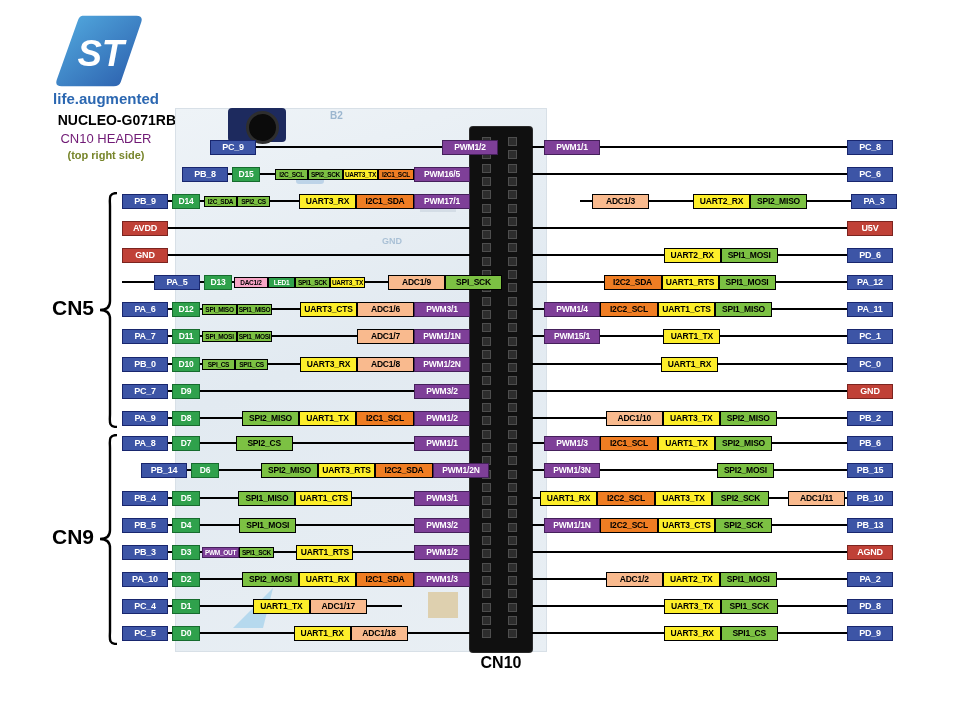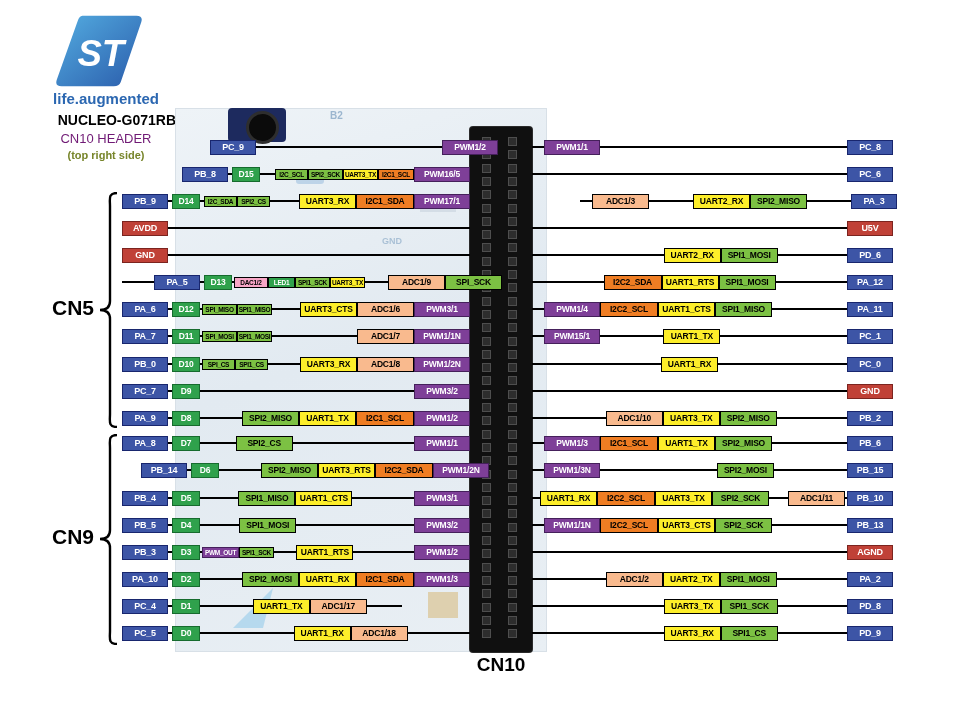--- a/index.html
+++ b/index.html
@@ -42,21 +42,21 @@
   
   .brace{position:absolute;}
   .cn-label{position:absolute;font-size:21px;font-weight:bold;color:#000;width:44px;text-align:right;}
 
   
   .logo{position:absolute;left:55px;top:14px;}
   .tagline{position:absolute;left:36px;top:90px;width:140px;text-align:center;color:#2b67b1;font-weight:bold;font-size:15px;}
   .t-board{position:absolute;left:36px;top:112px;width:140px;text-align:right;font-weight:bold;font-size:14px;color:#000;}
   .t-header{position:absolute;left:36px;top:131px;width:140px;text-align:center;font-weight:normal;font-size:13px;color:#701a75;}
   .t-sub{position:absolute;left:36px;top:149px;width:140px;text-align:center;font-weight:bold;font-size:11px;color:#77852a;}
-  .cn10{position:absolute;left:470px;top:654px;width:62px;text-align:center;font-weight:bold;font-size:19px;color:#000;}
+  .cn10{position:absolute;left:470px;top:654px;width:62px;text-align:center;font-weight:bold;font-size:16px;color:#000;}
 </style>
 </head>
 <body>
 
 <div class="canvas">
 
   <svg class="logo" width="88" height="74" viewBox="0 0 100 85">
     <defs>
       <linearGradient id="stg" x1="0%" y1="0%" x2="100%" y2="100%">
         <stop offset="0%" stop-color="#54ade1"></stop>

